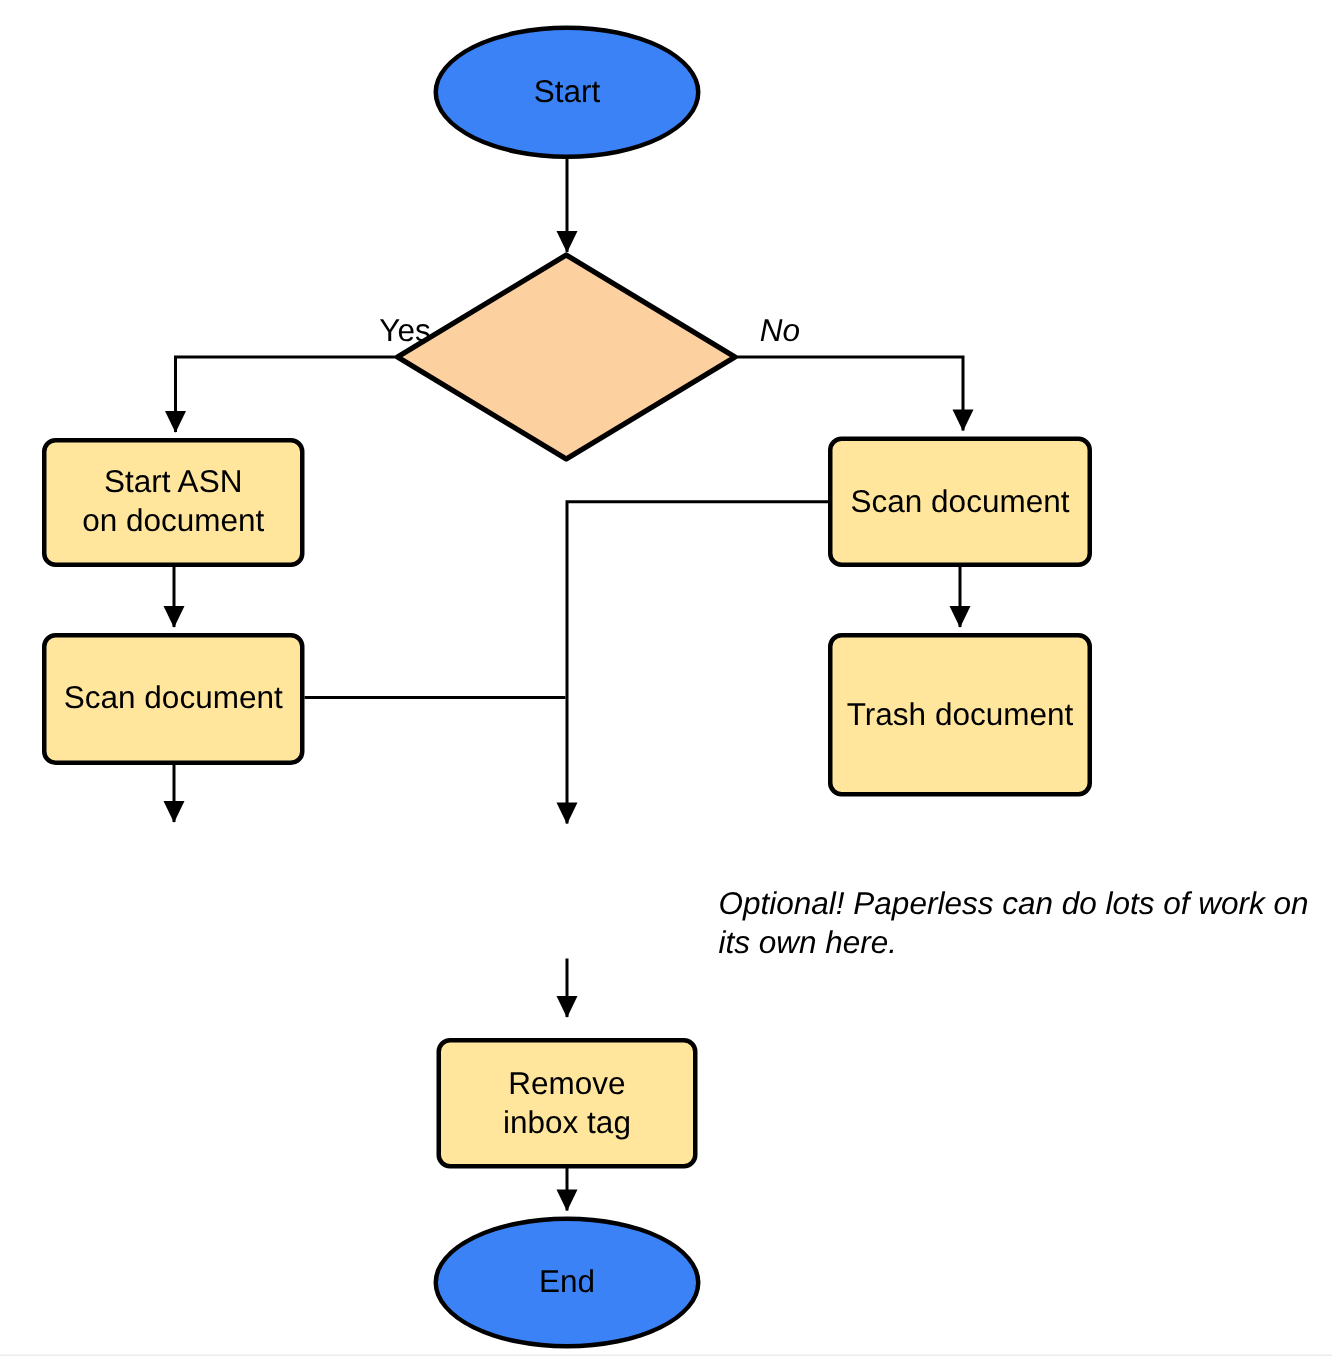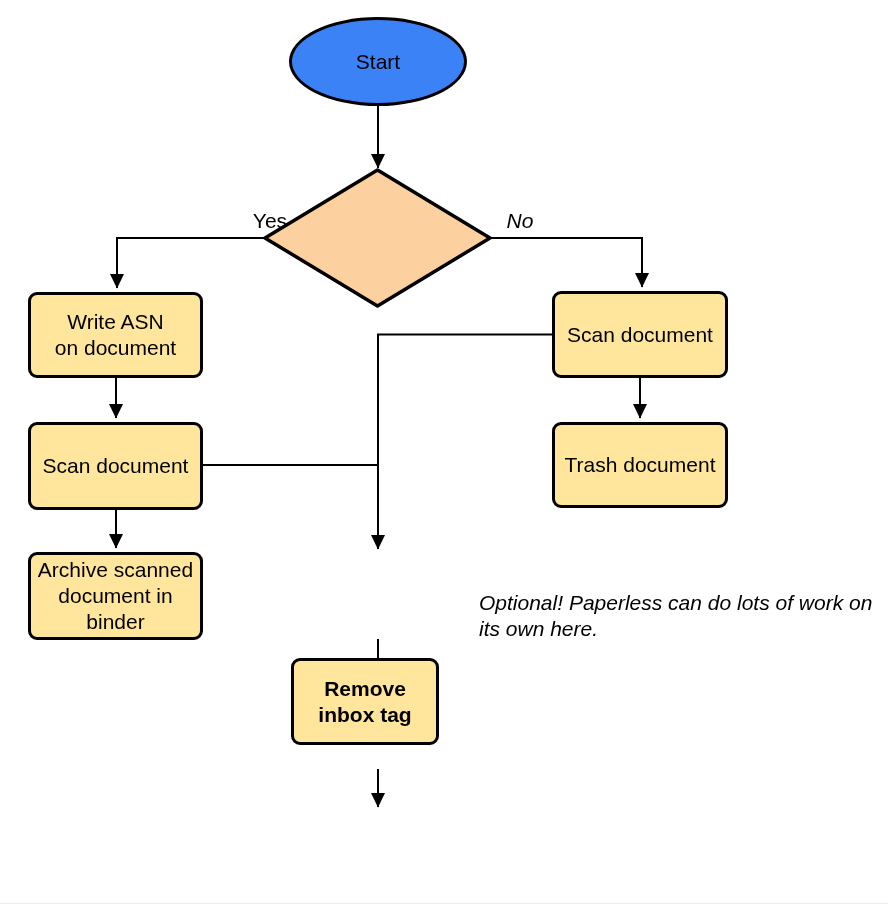--- a/index.html
+++ b/index.html
@@ -102,43 +102,41 @@
   </div>
 
   <svg class="decision-shape" style="left:261px; top:166px;" width="233" height="144" viewBox="0 0 233 144">
     <polygon points="116.5,4 229,72 116.5,140 4,72" fill="#fcd09f" stroke="#000000" stroke-width="3.5" stroke-linejoin="round"></polygon>
   </svg>
 
   <div class="edge-label" style="left:203px; top:209px; width:50px;margin-left:42px;">Yes</div>
   <div class="edge-label" style="left:496px; top:209px; width:48px;font-style:italic;">No</div>
 
   <div class="node process" style="left:28px; top:292px; width:175px; height:86px;">
-    <span>Write ASN
+    <span>Start ASN
 on document</span>
   </div>
   <div class="node process" style="left:28px; top:422px; width:175px; height:88px;">
     <span>Scan document</span>
   </div>
-  <div class="node process" style="left:28px; top:552px; width:175px; height:88px;">
-    <span>Archive scanned
-document in
-binder</span>
-  </div>
 
   <div class="node process" style="left:552px; top:291px; width:176px; height:87px;">
     <span>Scan document</span>
   </div>
-  <div class="node process" style="left:552px; top:422px; width:176px; height:86px;">
+  <div class="node process" style="left:552px; top:422px; width:176px; height:109px;">
     <span>Trash document</span>
   </div>
 
-  <div class="node process" style="left:291px; top:658px; width:148px; height:87px;font-weight:bold;">
+  <div class="node process" style="left:291px; top:692px; width:174px; height:87px;">
     <span>Remove
 inbox tag</span>
   </div>
 
+  <div class="node terminal" style="left:289px; top:811px; width:178px; height:88px;">
+    <span>End</span>
+  </div>
 
   <div class="annotation" style="left:479px; top:590px; width:412px;">Optional! Paperless can do lots of work on
 its own here.</div>
 
   <div class="bottom-divider"></div>
 
 </div>
 
 </body></html>

